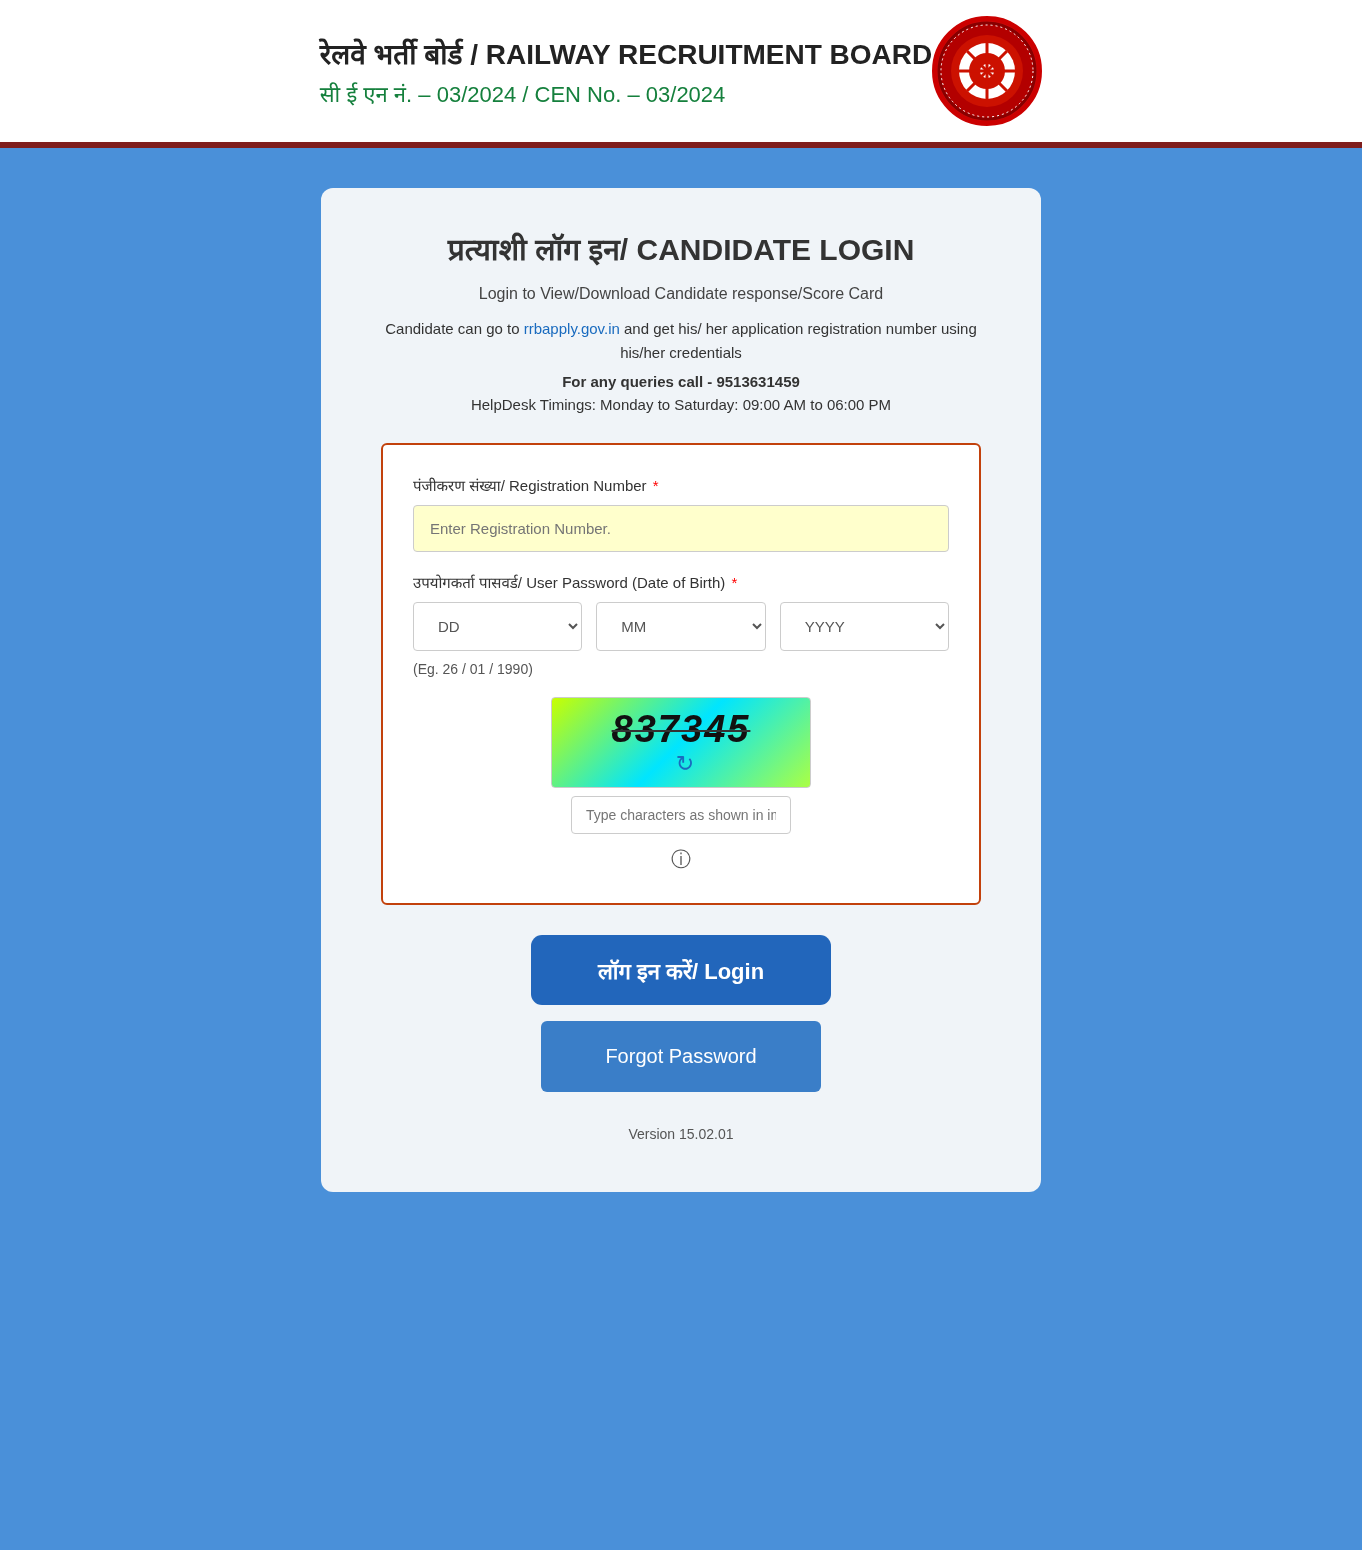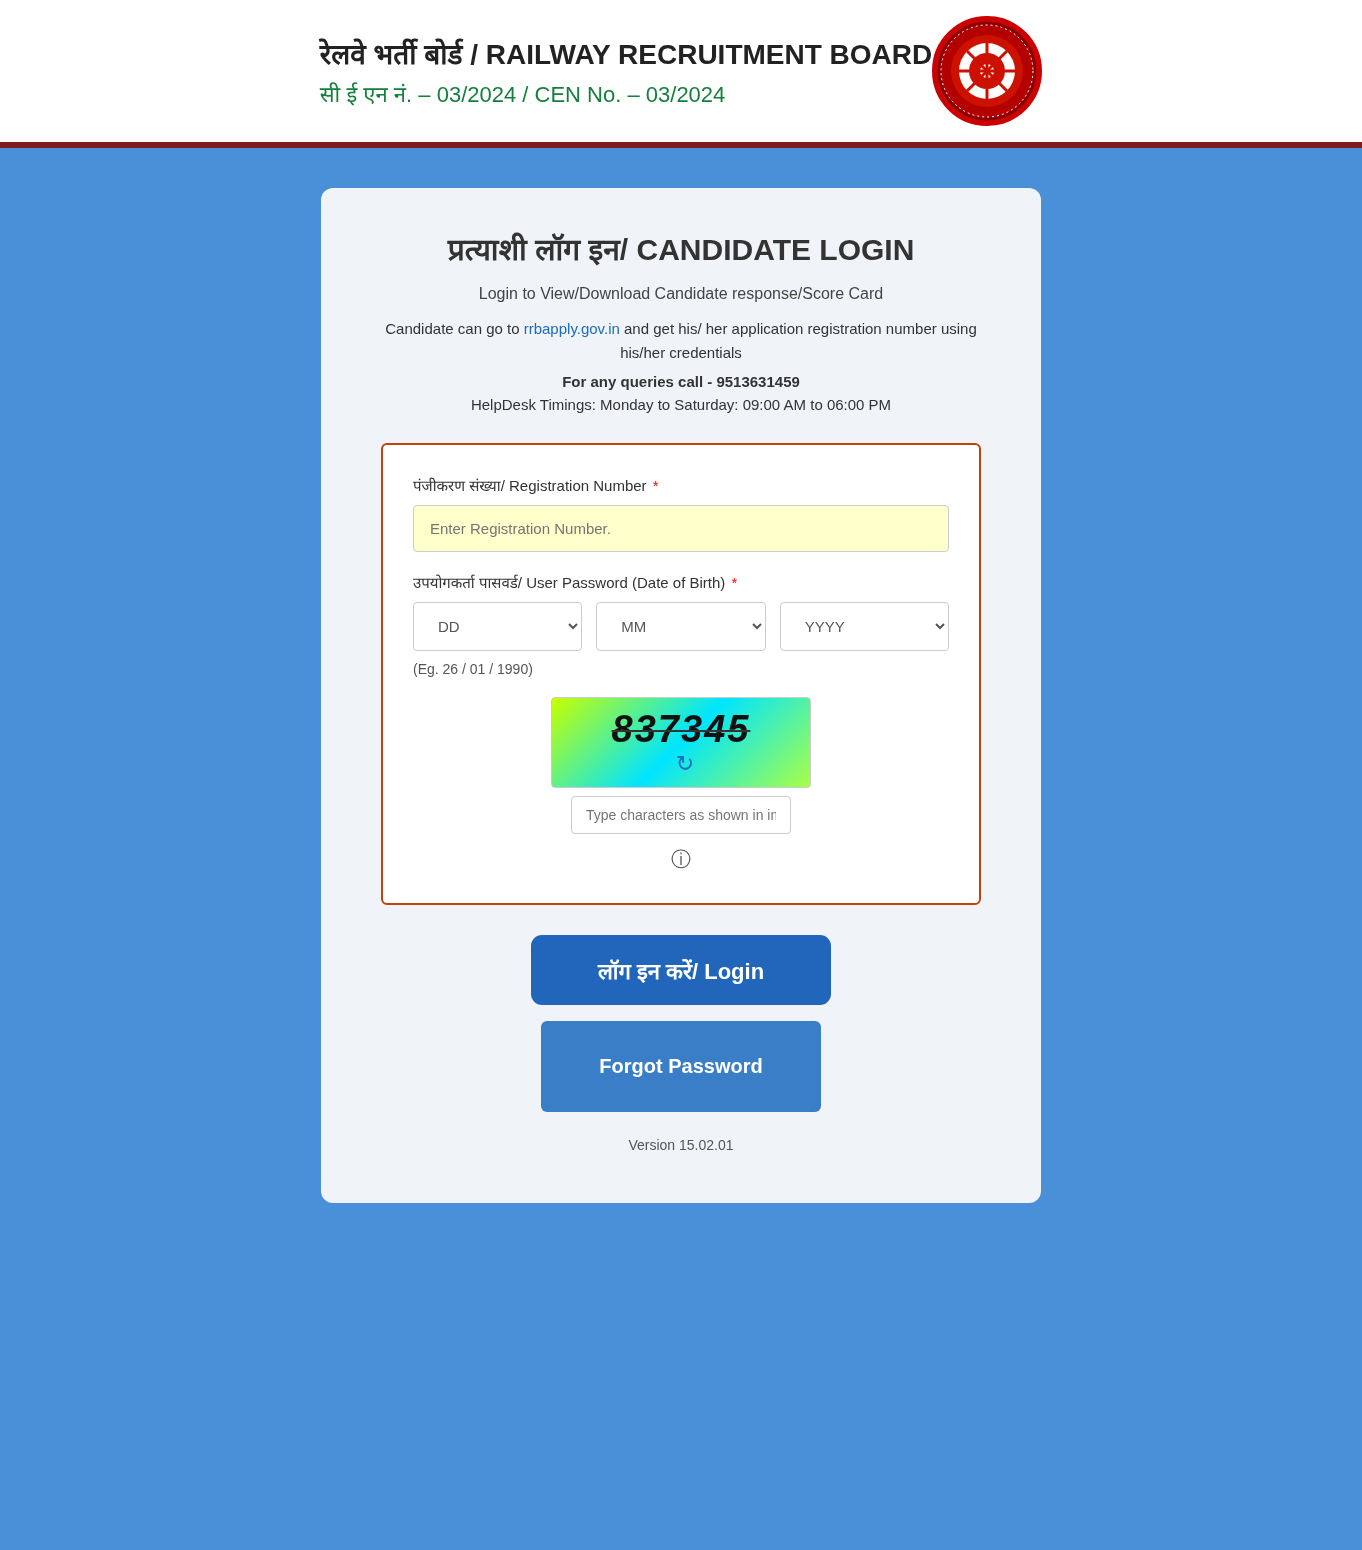--- a/index.html
+++ b/index.html
@@ -246,26 +246,26 @@
       font-weight: bold;
       border: none;
       border-radius: 11px;
       cursor: pointer;
       text-align: center;
     }
 
     .btn-forgot {
       display: block;
       width: 280px;
-      margin: 0 auto 25px auto;
-      padding: 34px;
+      margin: 0 auto 34px auto;
+      padding: 24px;
       background-color: #3a7ec8;
       color: #ffffff;
       font-size: 20px;
-      font-weight: bold;
+      font-weight: normal;
       border: none;
       border-radius: 6px;
       cursor: pointer;
       text-align: center;
     }
 
     .version-text {
       text-align: center;
       font-size: 14px;
       color: #555;

